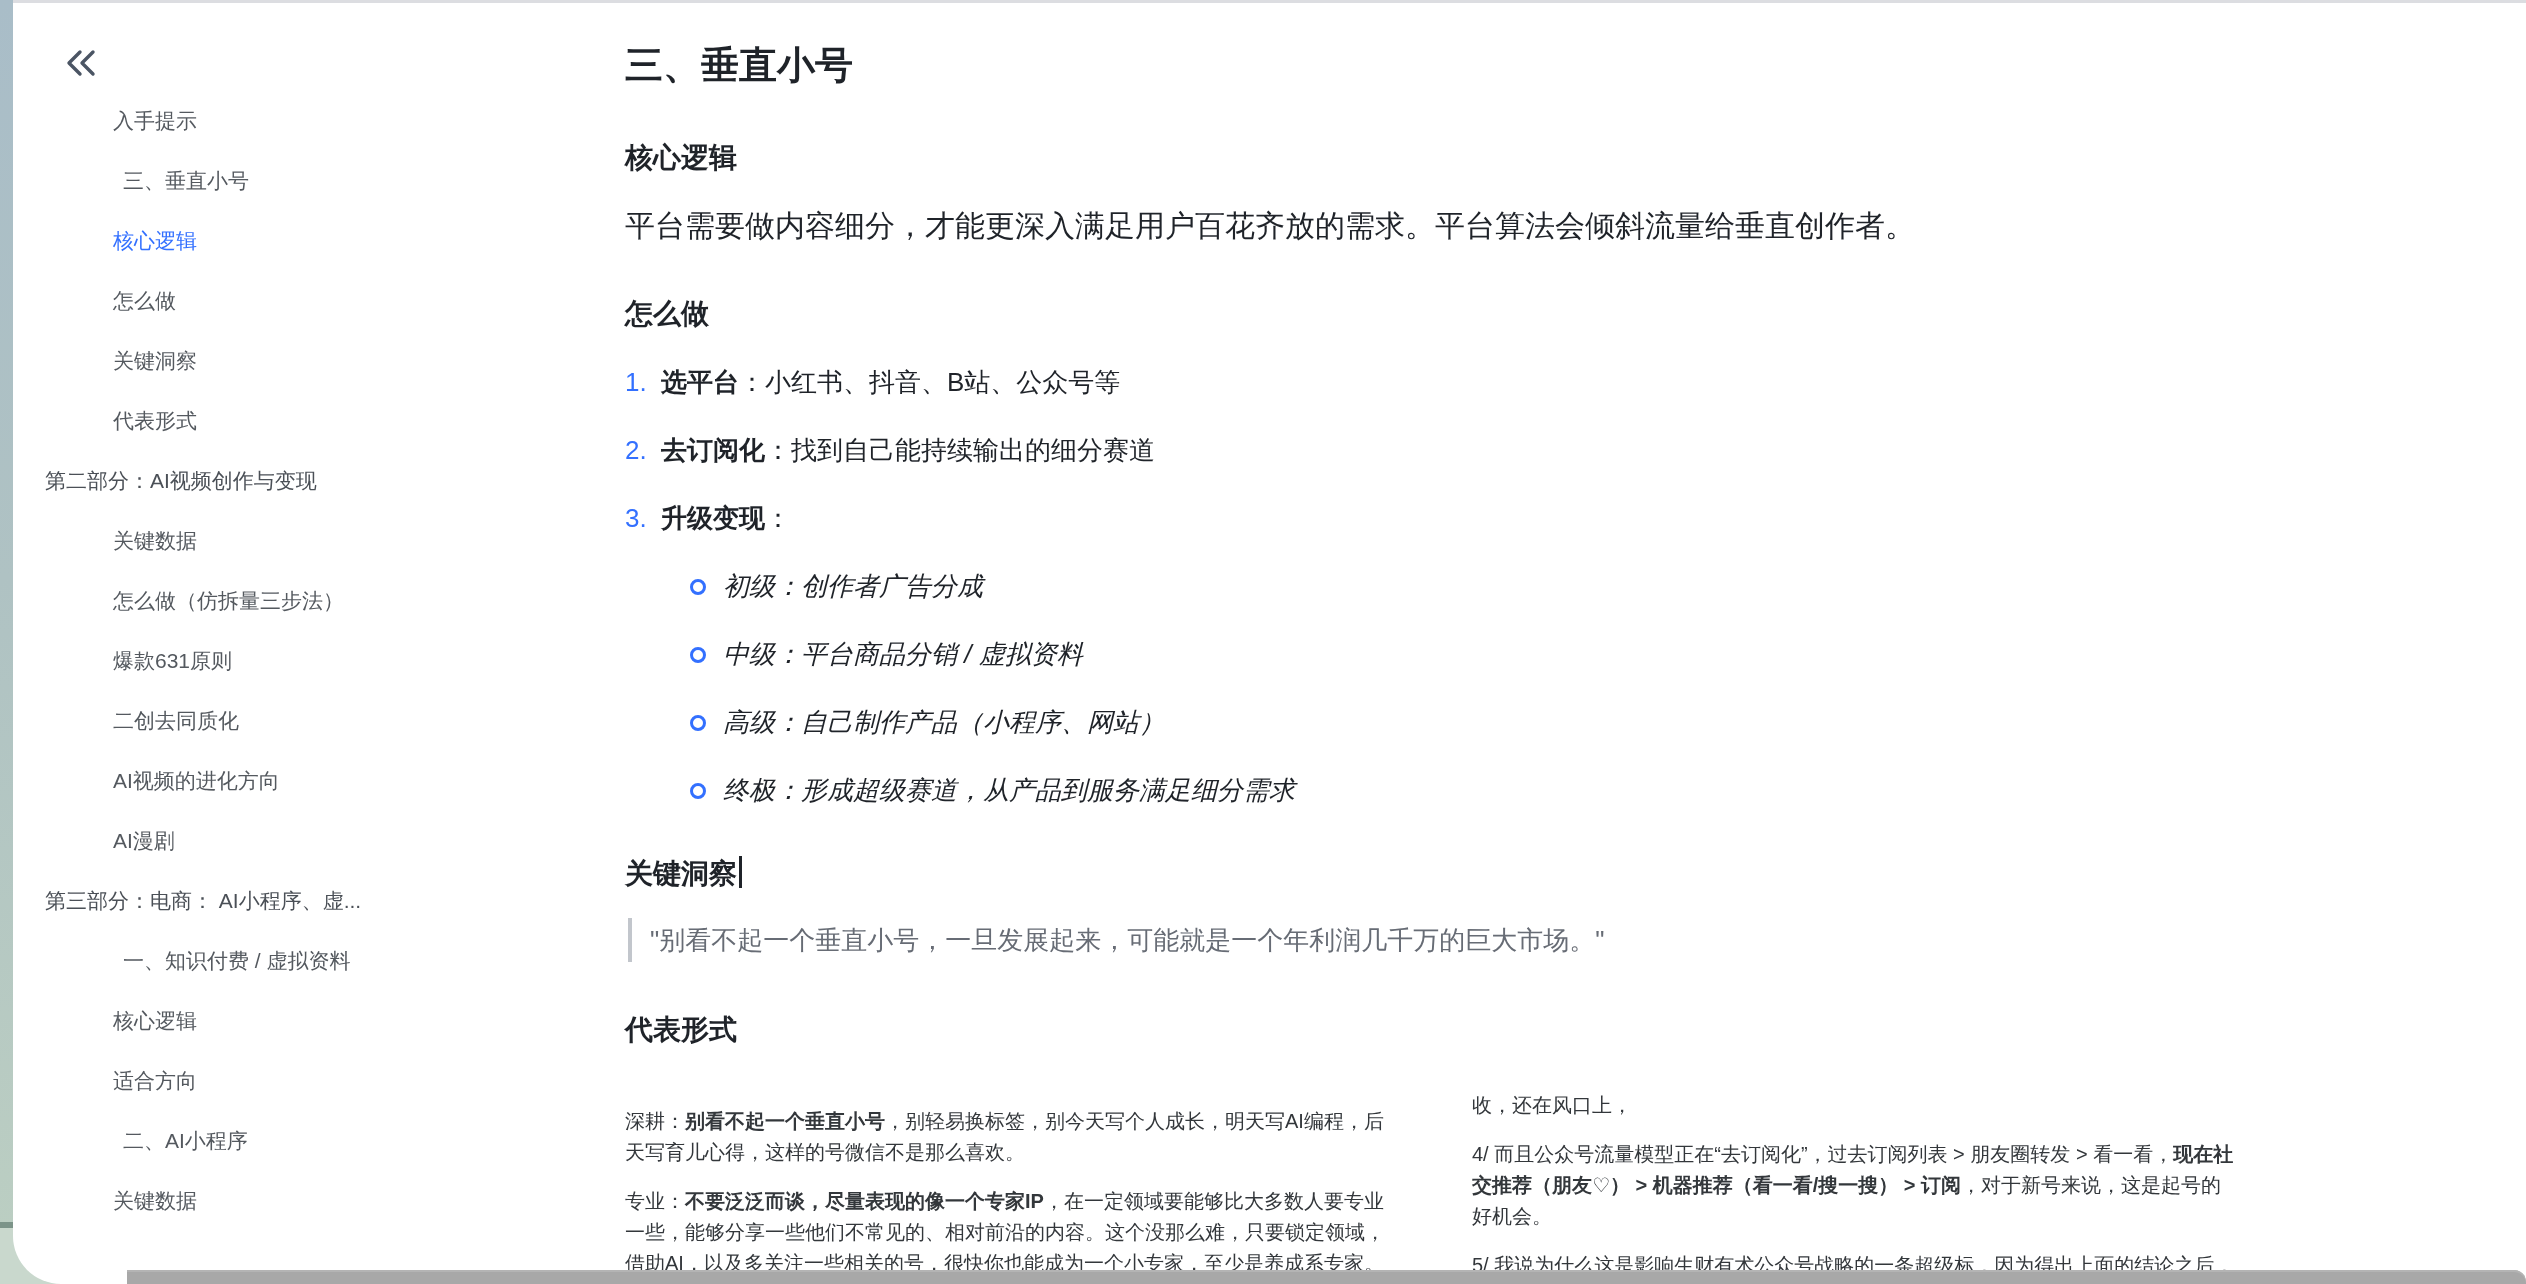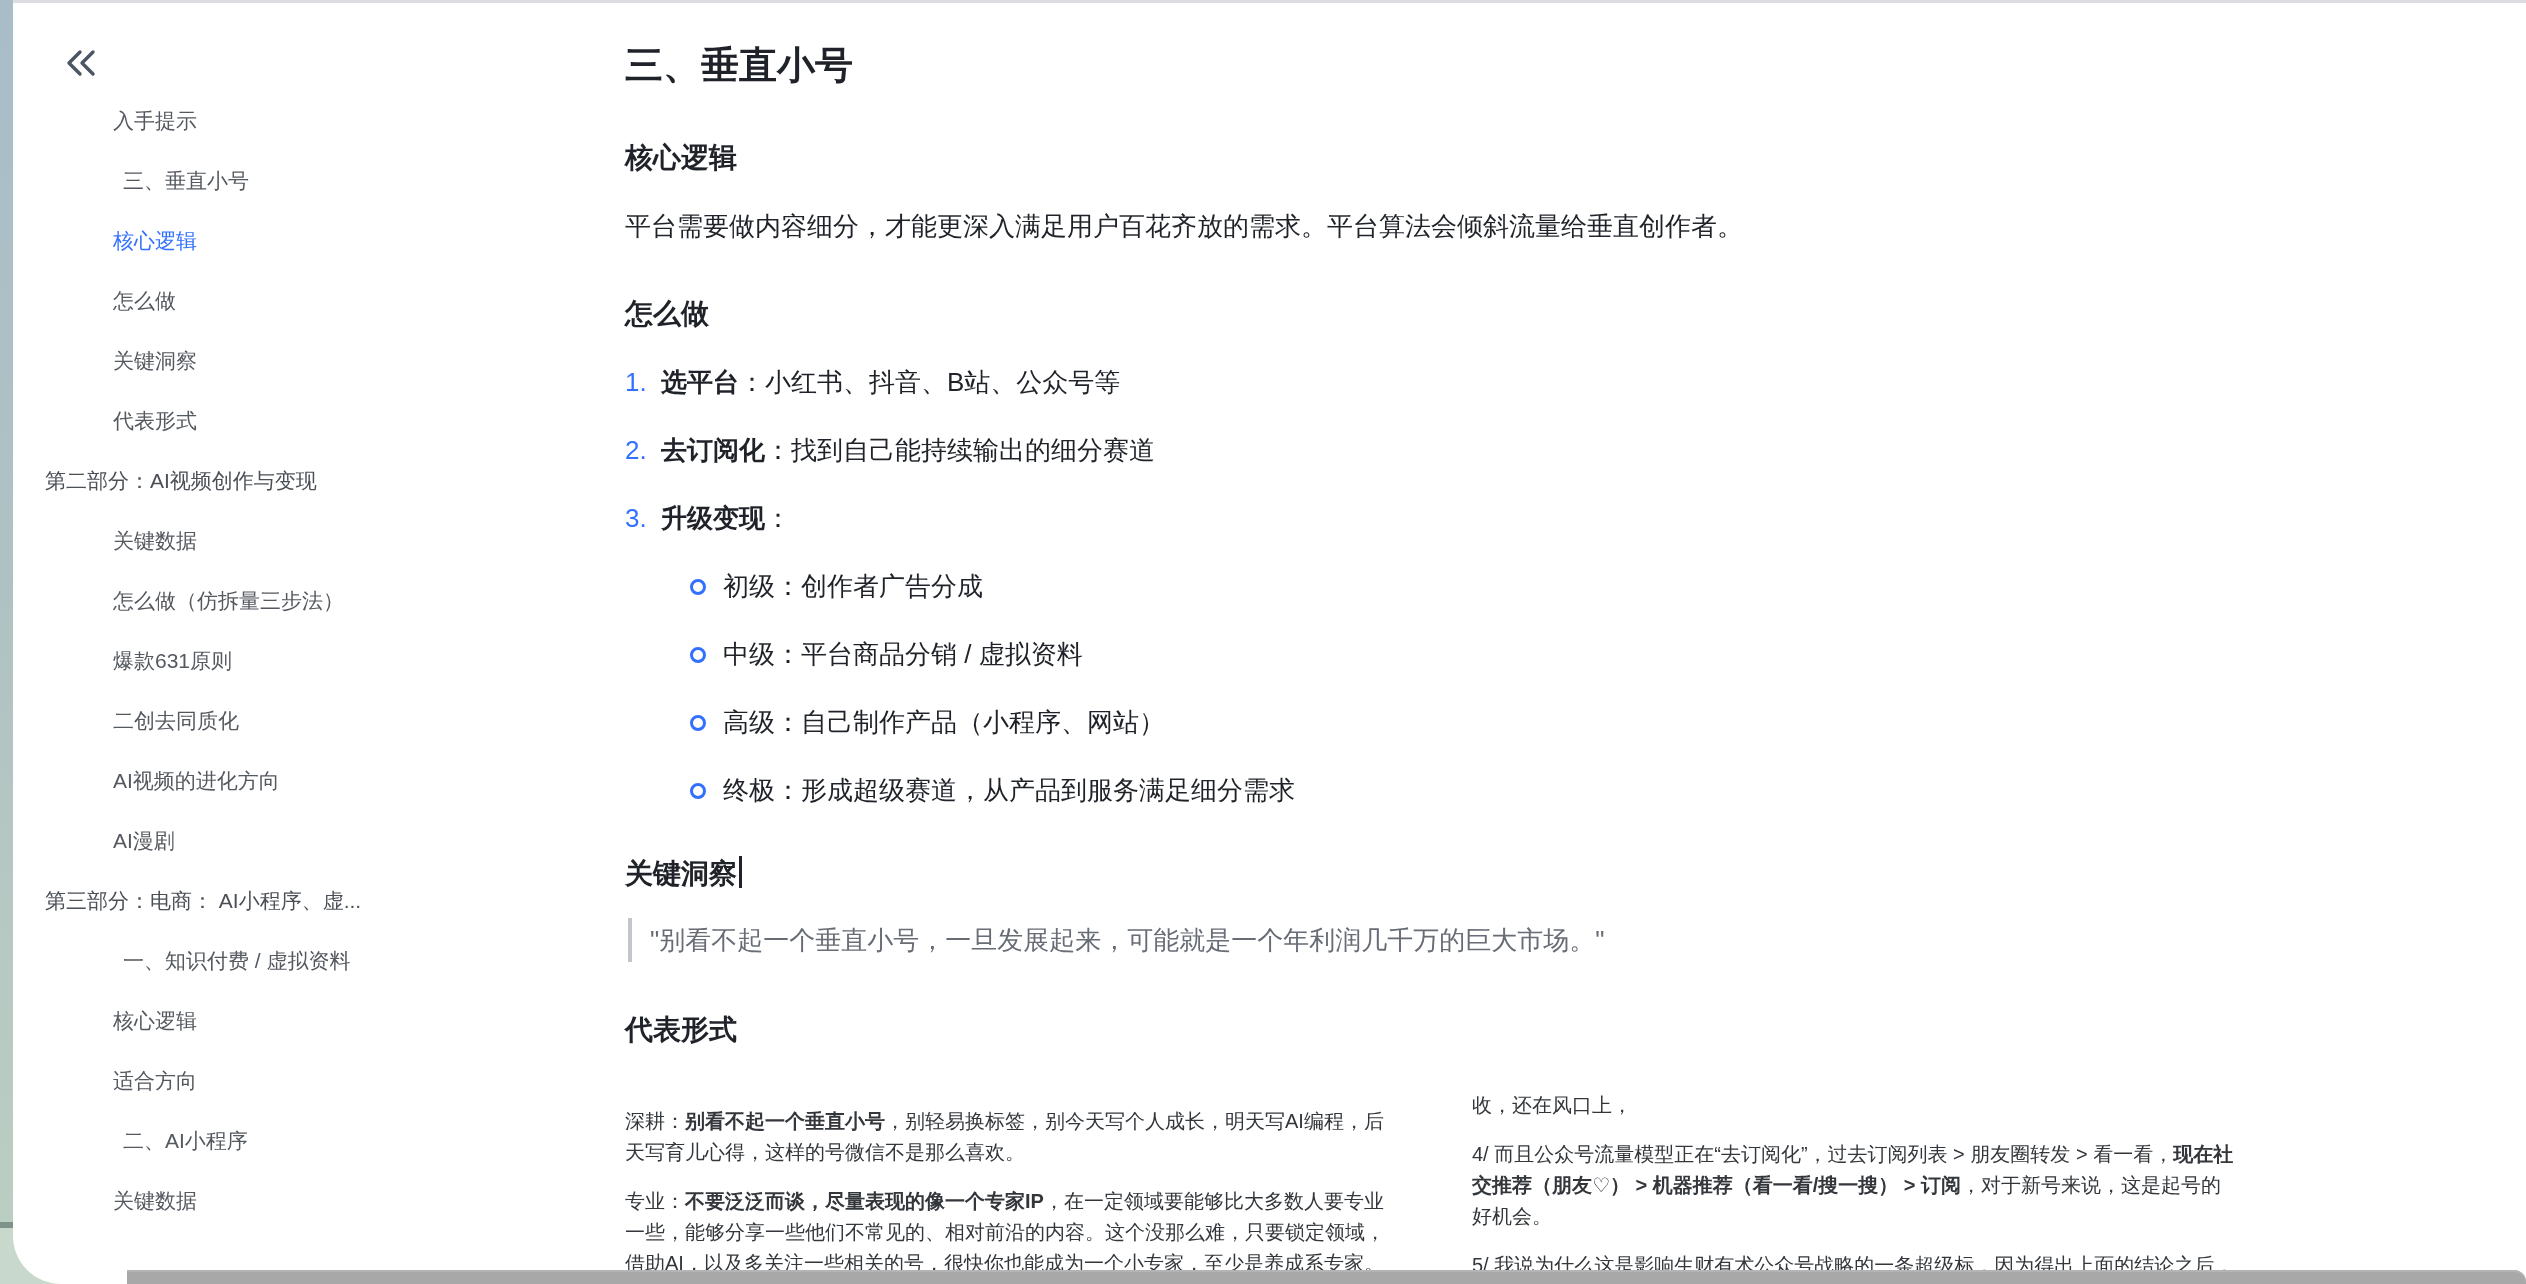--- a/index.html
+++ b/index.html
@@ -36,28 +36,28 @@
   .toc-item.lvl1{padding-left:32px;font-weight:500;color:#4b5057;}
   .toc-item.lvl2{padding-left:110px;}
   .toc-item.lvl3{padding-left:100px;}
   .toc-item.active{color:#3370ff;}
 
   
   .main{position:absolute;left:625px;top:0;width:1680px;z-index:2;color:#1f2329;}
   .doc-title{font-size:38px;line-height:50px;font-weight:700;margin:40px 0 0;}
   .h2{font-size:28px;line-height:40px;font-weight:700;margin:48px 0 0;}
   .h2.tight{margin-top:44px;}
-  .body-p{font-size:26px;line-height:40px;margin:28px 0 0;}
+  .body-p{font-size:30px;line-height:40px;margin:28px 0 0;}
 
   .olist{margin:28px 0 0;}
   .oli{display:flex;font-size:26px;line-height:40px;margin-bottom:28px;}
   .onum{color:#3370ff;width:36px;flex:0 0 36px;}
   .rb{font-weight:700;}
 
-  .ulist{margin:28px 0 0 65px;}
+  .ulist{margin:28px 0 0 65px;font-style:italic;}
   .uli{display:flex;align-items:flex-start;font-size:26px;line-height:40px;margin-bottom:28px;}
   .ring{
     flex:0 0 auto;width:10px;height:10px;border:3px solid #3370ff;border-radius:50%;
     margin:13px 17px 0 0;
   }
 
   .cursor{display:inline-block;width:3px;height:32px;background:#1f2329;margin-left:2px;vertical-align:-5px;}
 
   .quote{
     margin:24px 0 0 3px;padding-left:18px;border-left:4px solid #c2c6cc;

